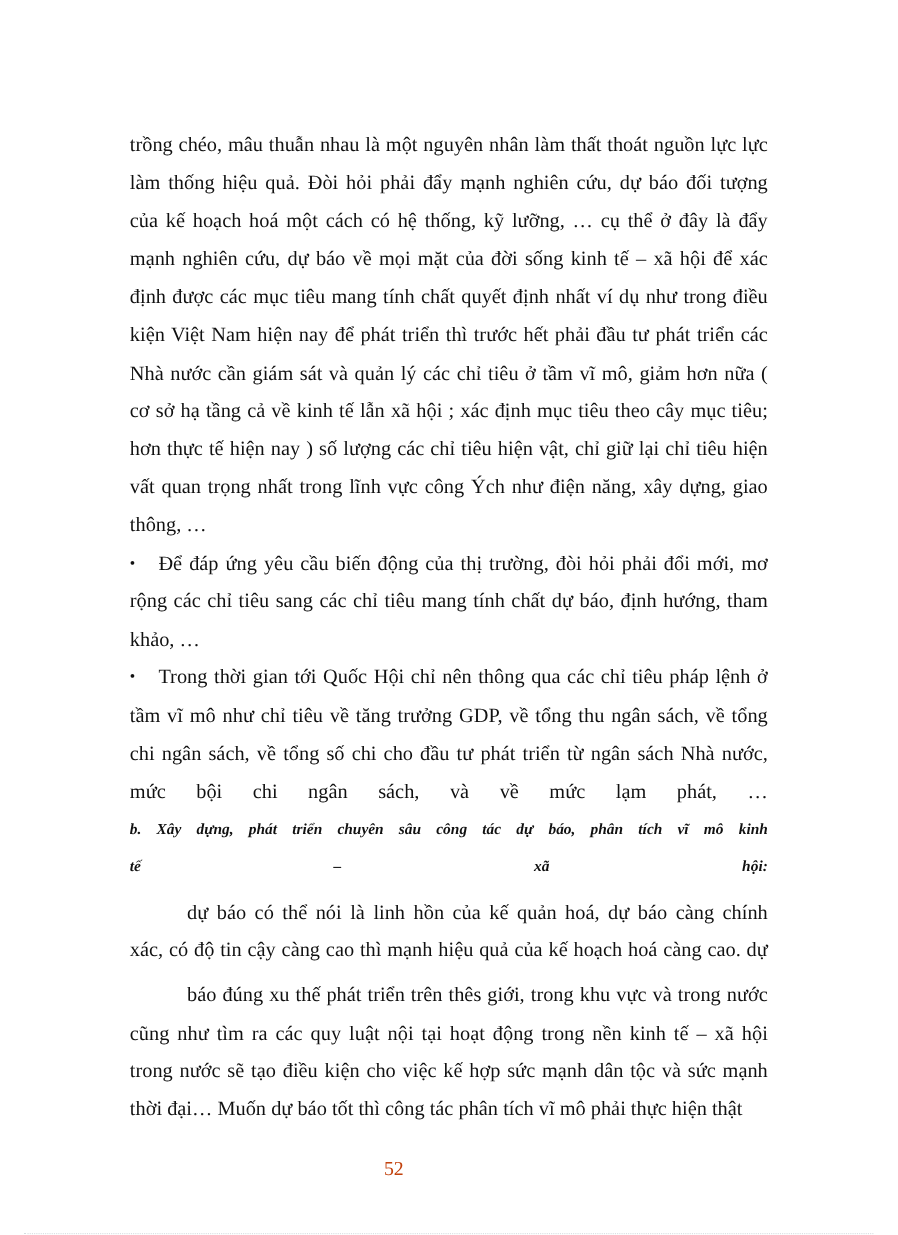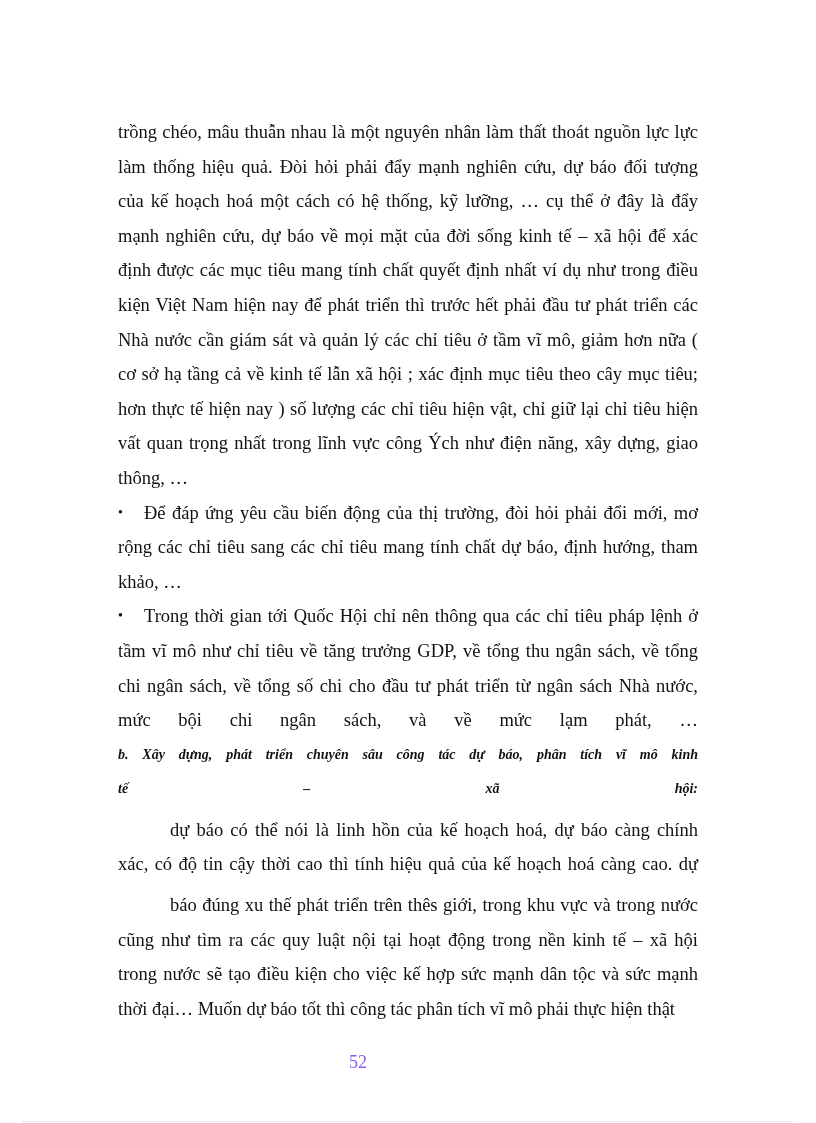--- a/index.html
+++ b/index.html
@@ -20,21 +20,21 @@
     .line.indent { padding-left: 52px; }
     .bullet-mark { display: inline-block; width: 26px; font-size: 14px; vertical-align: 2px; }
     .heading-line {
       display: block; height: 34.6px; white-space: nowrap;
       font-weight: bold; font-style: italic; font-size: 14px;
       text-align: justify; text-align-last: justify;
     }
     .gap-small { display: block; height: 6px; }
     .page-number {
       position: absolute; left: 0; width: 716px; top: 1052px; text-align: center;
-      font-family: "Liberation Serif", serif; font-size: 18px; color: #8b5cf6;
+      font-family: "Liberation Serif", serif; font-size: 18px; color: #c2410c;
     }
     .page-edge {
       position: absolute; left: 22px; right: 22px; top: 1121px; height: 0;
       border-top: 1px dotted #d6dde0;
     }
   </style>
 </head>
 <body>
 
 <div class="page">
@@ -68,22 +68,22 @@
     </div>
 
     <div>
       <span class="heading-line">b. Xây dựng, phát triển chuyên sâu công tác dự báo, phân tích vĩ mô kinh</span>
       <span class="heading-line">tế – xã hội:</span>
     </div>
 
     <span class="gap-small"></span>
 
     <div>
-      <span class="line indent">dự báo có thể nói là linh hồn của kế hoạch hoá, dự báo càng chính</span>
-      <span class="line">xác, có độ tin cậy thời cao thì tính hiệu quả của kế hoạch hoá càng cao. dự</span>
+      <span class="line indent">dự báo có thể nói là linh hồn của kế quản hoá, dự báo càng chính</span>
+      <span class="line">xác, có độ tin cậy càng cao thì mạnh hiệu quả của kế hoạch hoá càng cao. dự</span>
     </div>
 
     <span class="gap-small"></span>
 
     <div>
       <span class="line indent">báo đúng xu thế phát triển trên thês giới, trong khu vực và trong nước</span>
       <span class="line">cũng như tìm ra các quy luật nội tại hoạt động trong nền kinh tế – xã hội</span>
       <span class="line">trong nước sẽ tạo điều kiện cho việc kế hợp sức mạnh dân tộc và sức mạnh</span>
       <span class="line last">thời đại… Muốn dự báo tốt thì công tác phân tích vĩ mô phải thực hiện thật</span>
     </div>

